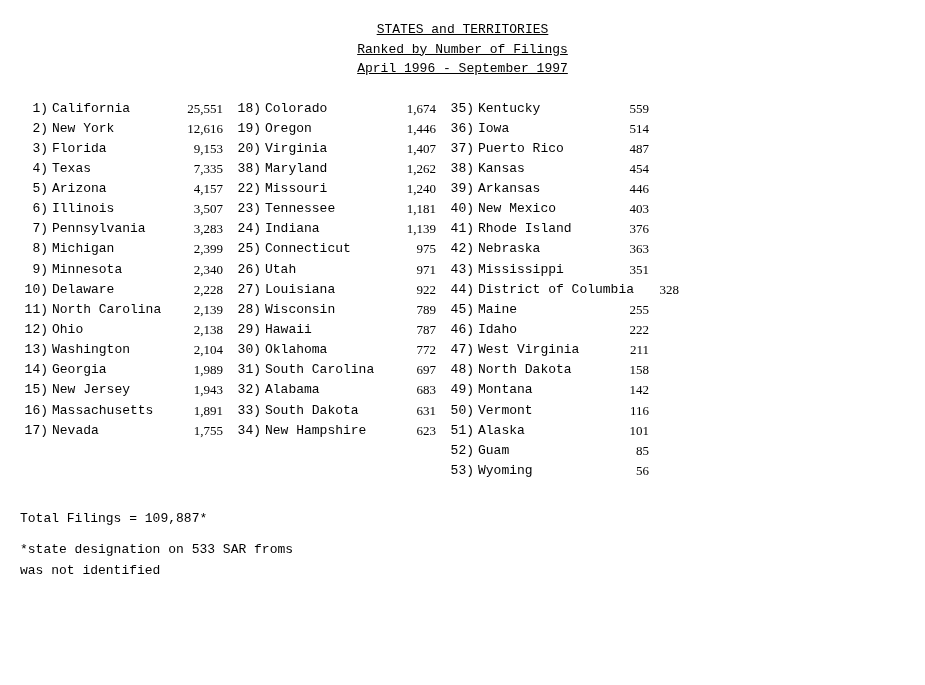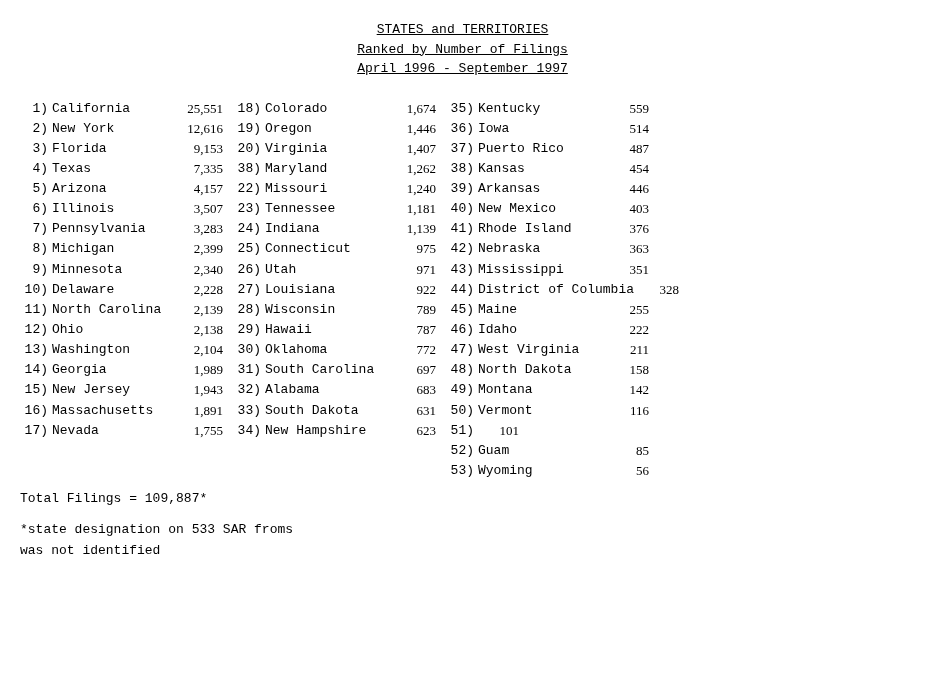--- a/index.html
+++ b/index.html
@@ -37,21 +37,21 @@
       min-width: 130px;
       padding-left: 4px;
     }
     .count {
       min-width: 55px;
       text-align: right;
       padding-right: 10px;
       font-family: Liberation Serif, serif;
     }
     .footer {
-      margin-top: 8px;
+      margin-top: 28px;
       line-height: 1.6;
     }
   </style>
 </head>
 <body>
 
 <div class="header">
   <div>STATES and TERRITORIES</div>
   <div>Ranked by Number of Filings</div>
   <div>April 1996 - September 1997</div>
@@ -308,20 +308,21 @@
         <span class="state">Montana</span>
         <span class="count">142</span>
       </div>
       <div class="row">
         <span class="rank">50)</span>
         <span class="state">Vermont</span>
         <span class="count">116</span>
       </div>
       <div class="row">
         <span class="rank">51)</span>
+        <span class="state">Alaska</span>
         <span class="count">101</span>
       </div>
       <div class="row">
         <span class="rank">52)</span>
         <span class="state">Guam</span>
         <span class="count">85</span>
       </div>
       <div class="row">
         <span class="rank">53)</span>
         <span class="state">Wyoming</span>

